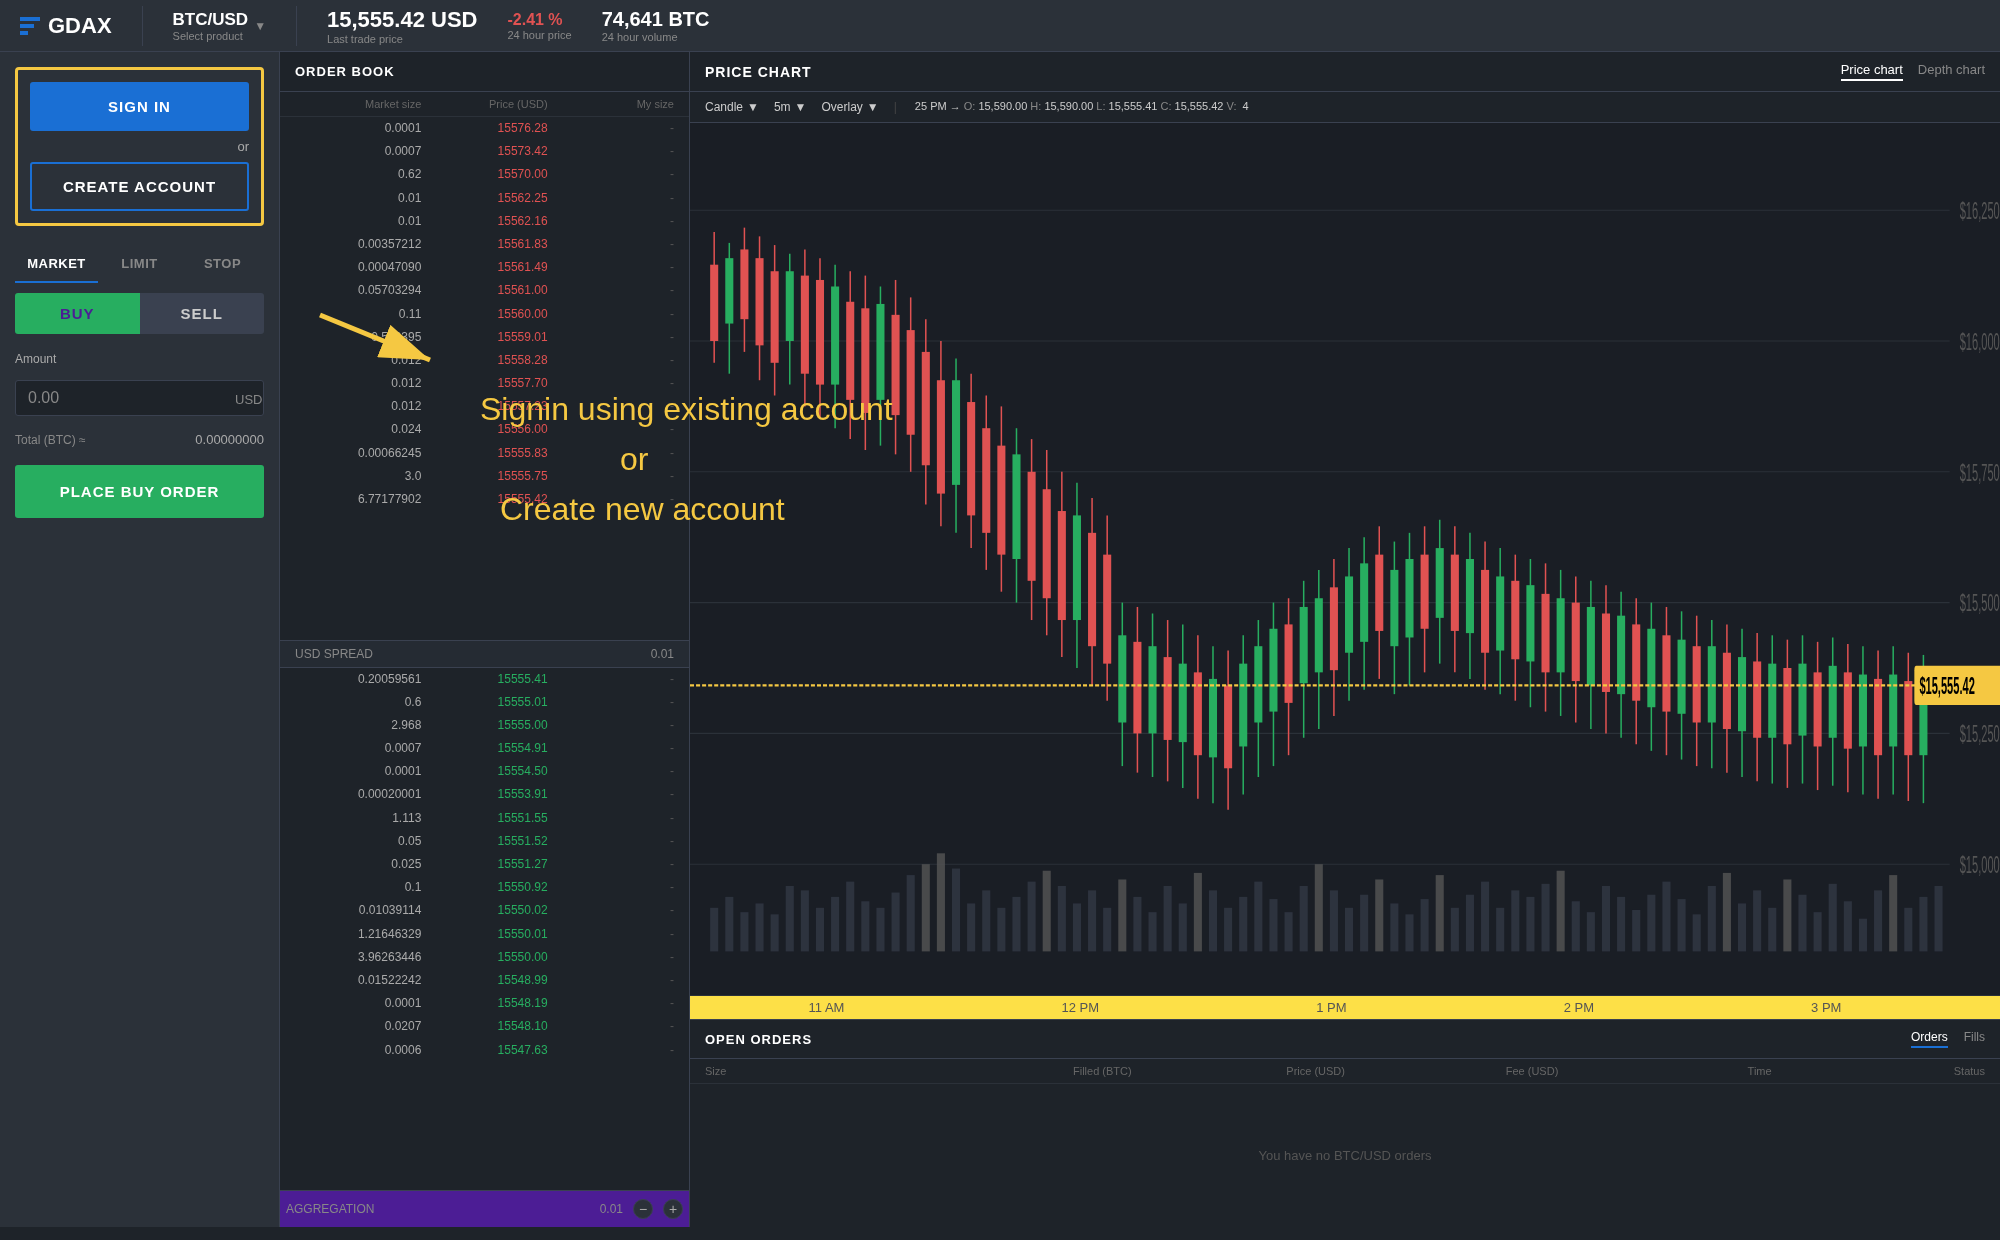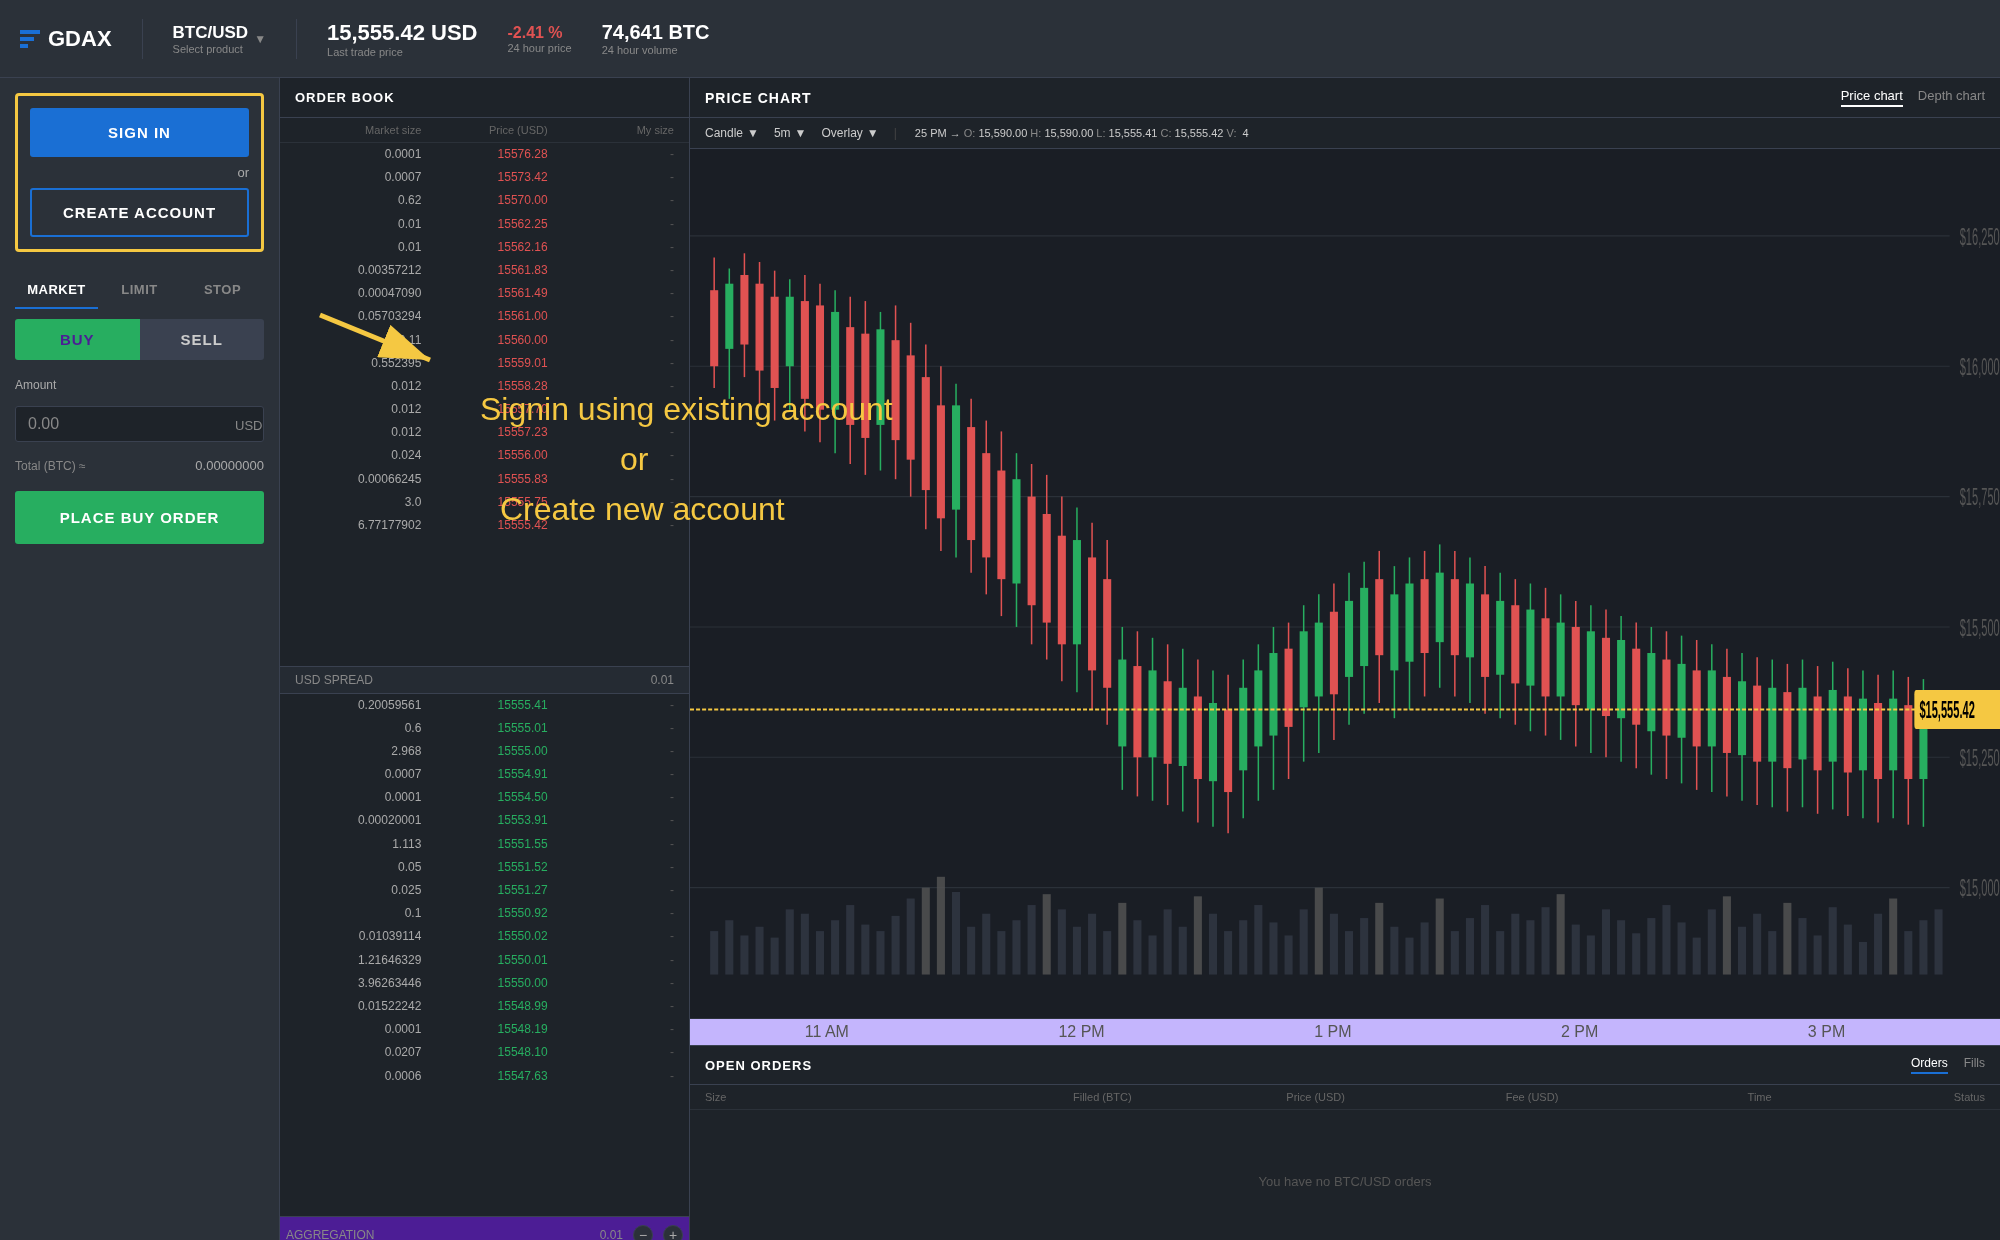--- a/index.html
+++ b/index.html
@@ -11,21 +11,21 @@
       height: 1240px;
       overflow: hidden;
       font-size: 13px;
     }
 
     
     .header {
       display: flex;
       align-items: center;
       background: #2b3139;
-      height: 78px;
+      height: 52px;
       padding: 0 20px;
       border-bottom: 1px solid #3a4150;
       gap: 30px;
     }
     .logo {
       display: flex;
       align-items: center;
       gap: 8px;
       font-size: 22px;
       font-weight: 700;
@@ -321,21 +321,21 @@
       color: #888;
       cursor: pointer;
       padding-bottom: 2px;
     }
     .chart-tab.active {
       color: #fff;
       border-bottom: 2px solid #fff;
     }
     .chart-controls {
       display: flex;
-      align-items: center;
+      align-items: flex-start;
       gap: 15px;
       padding: 8px 15px;
       border-bottom: 1px solid #3a4150;
       font-size: 12px;
       color: #aaa;
       flex-wrap: wrap;
     }
     .ctrl-dropdown {
       display: flex;
       align-items: center;
@@ -355,24 +355,24 @@
       background: #1a1e25;
     }
     .chart-svg {
       width: 100%;
       height: 100%;
     }
     .chart-time-axis {
       display: flex;
       justify-content: space-around;
       padding: 4px 50px 4px 10px;
-      font-size: 16px;
+      font-size: 13px;
       color: #555;
       border-top: 1px solid #2b3139;
-      background: #c4b5fd;
+      background: #fde047;
     }
 
     
     .open-orders {
       height: 208px;
       border-top: 1px solid #3a4150;
       display: flex;
       flex-direction: column;
     }
     .oo-header {

